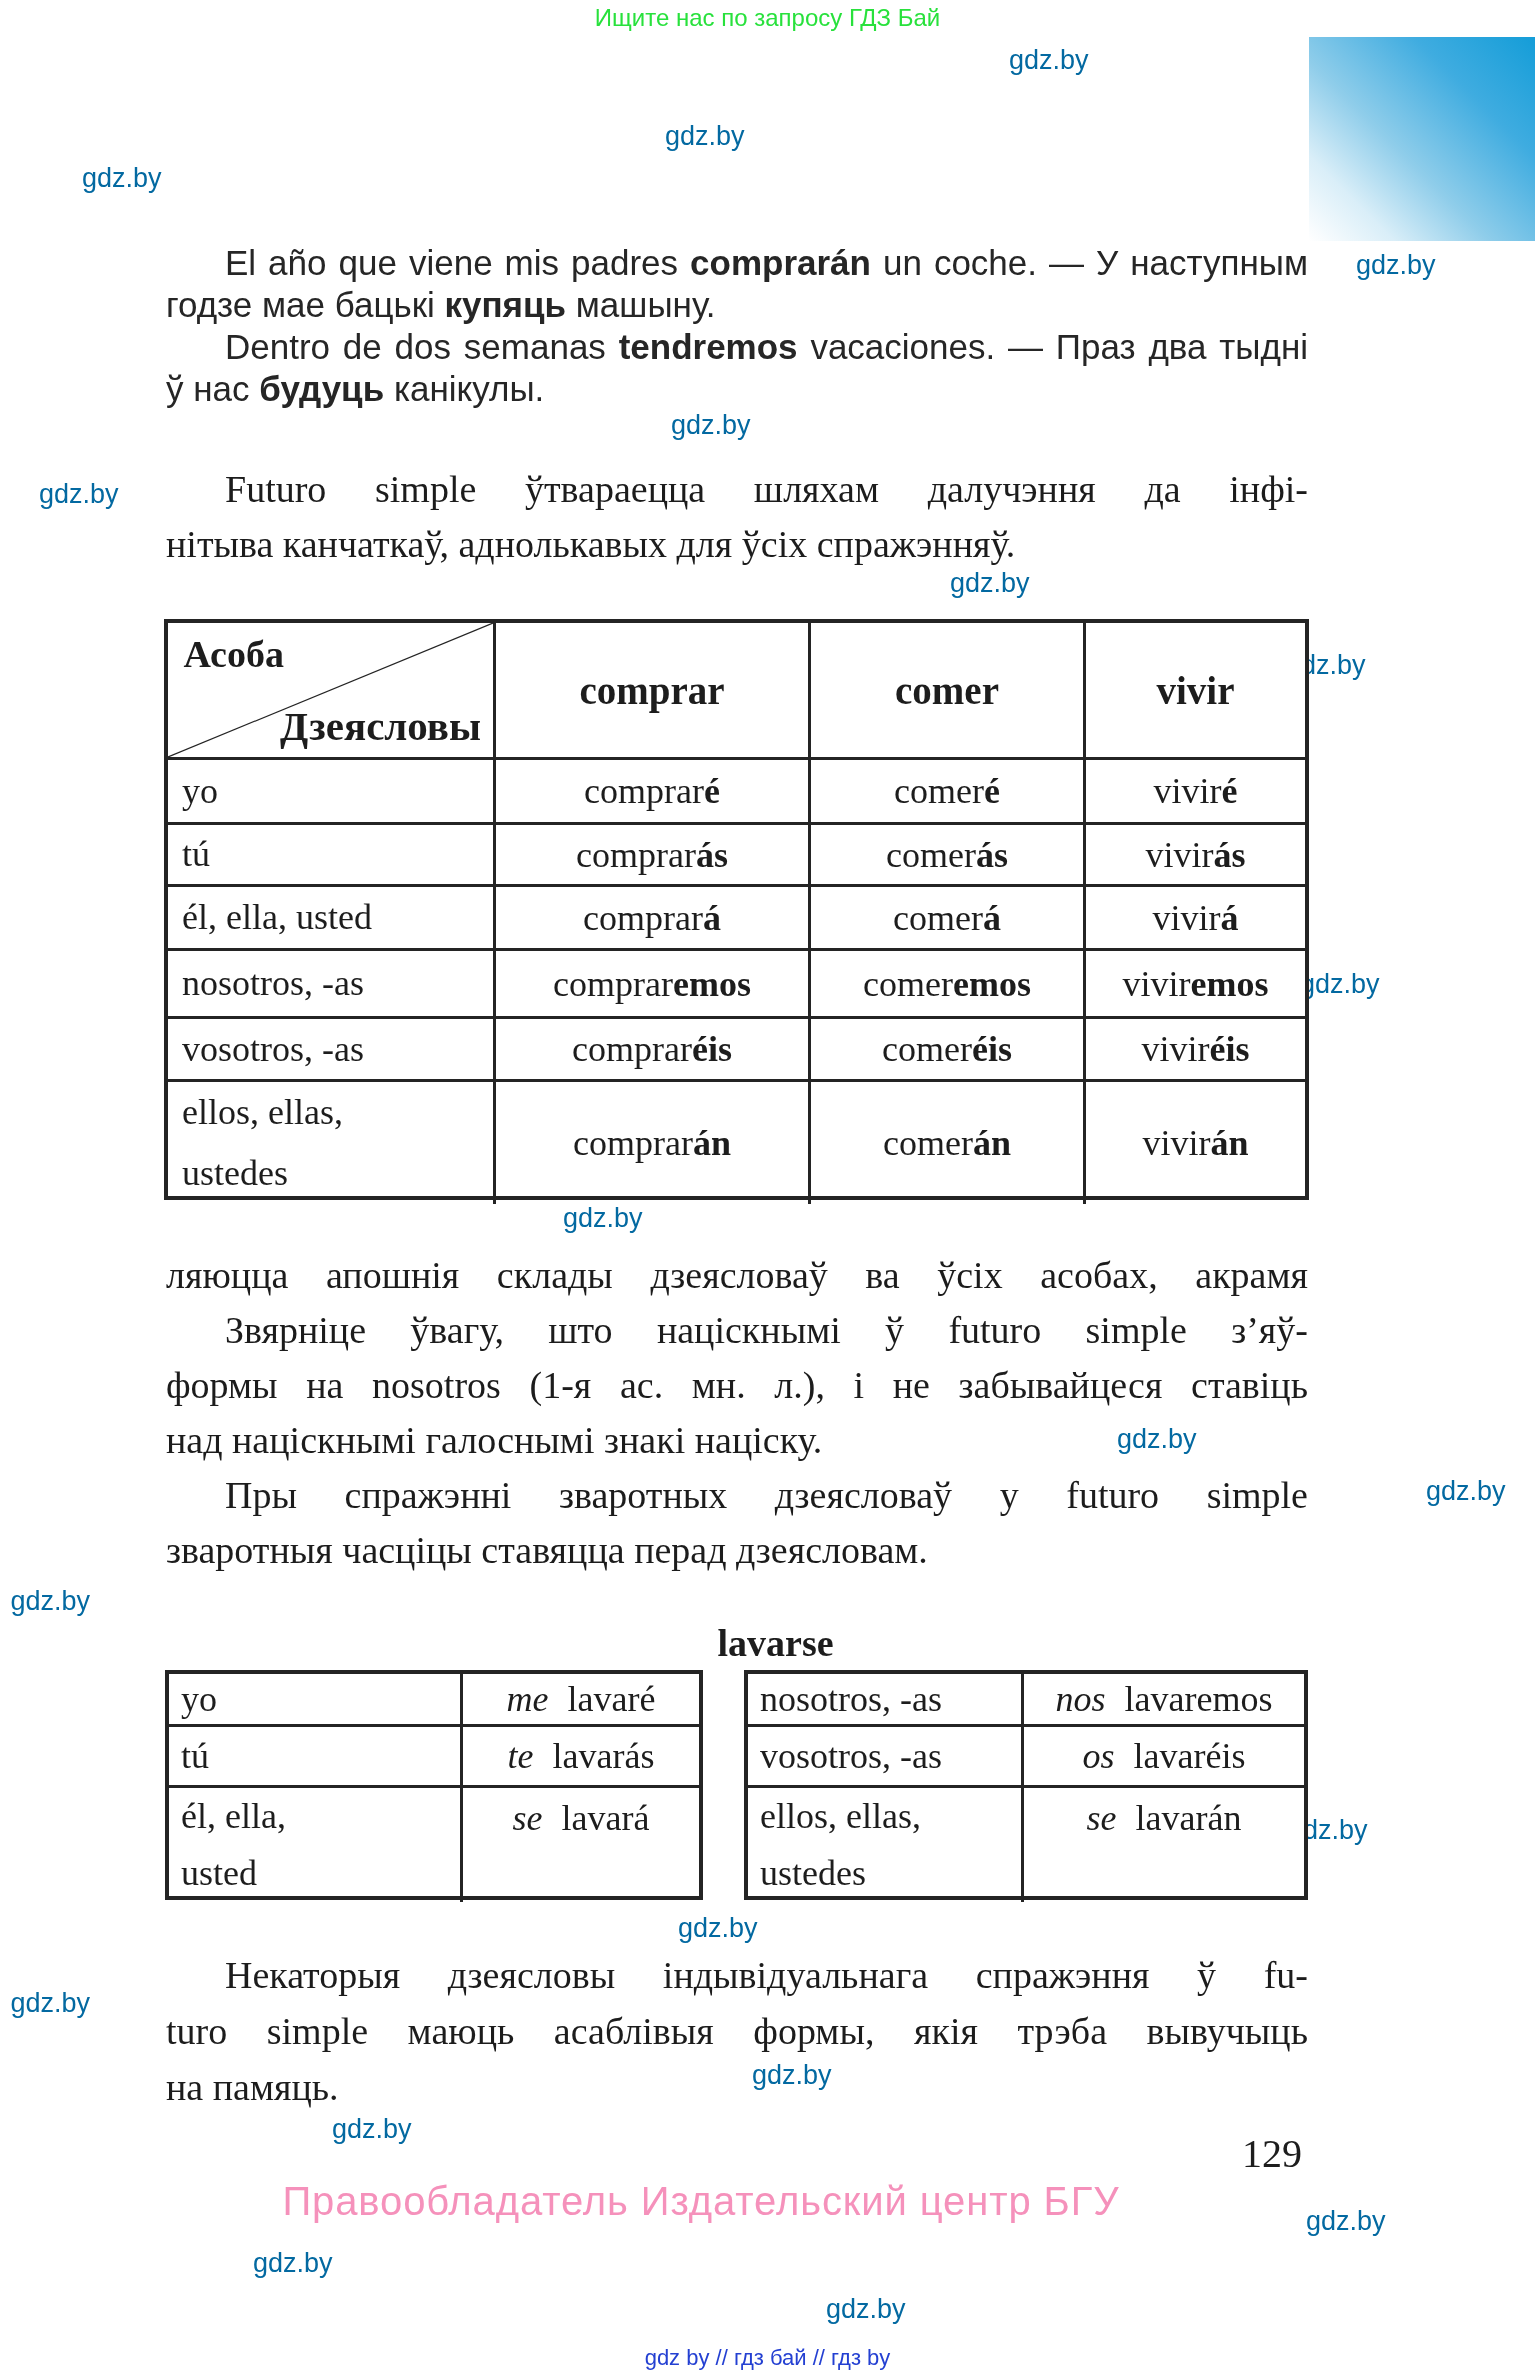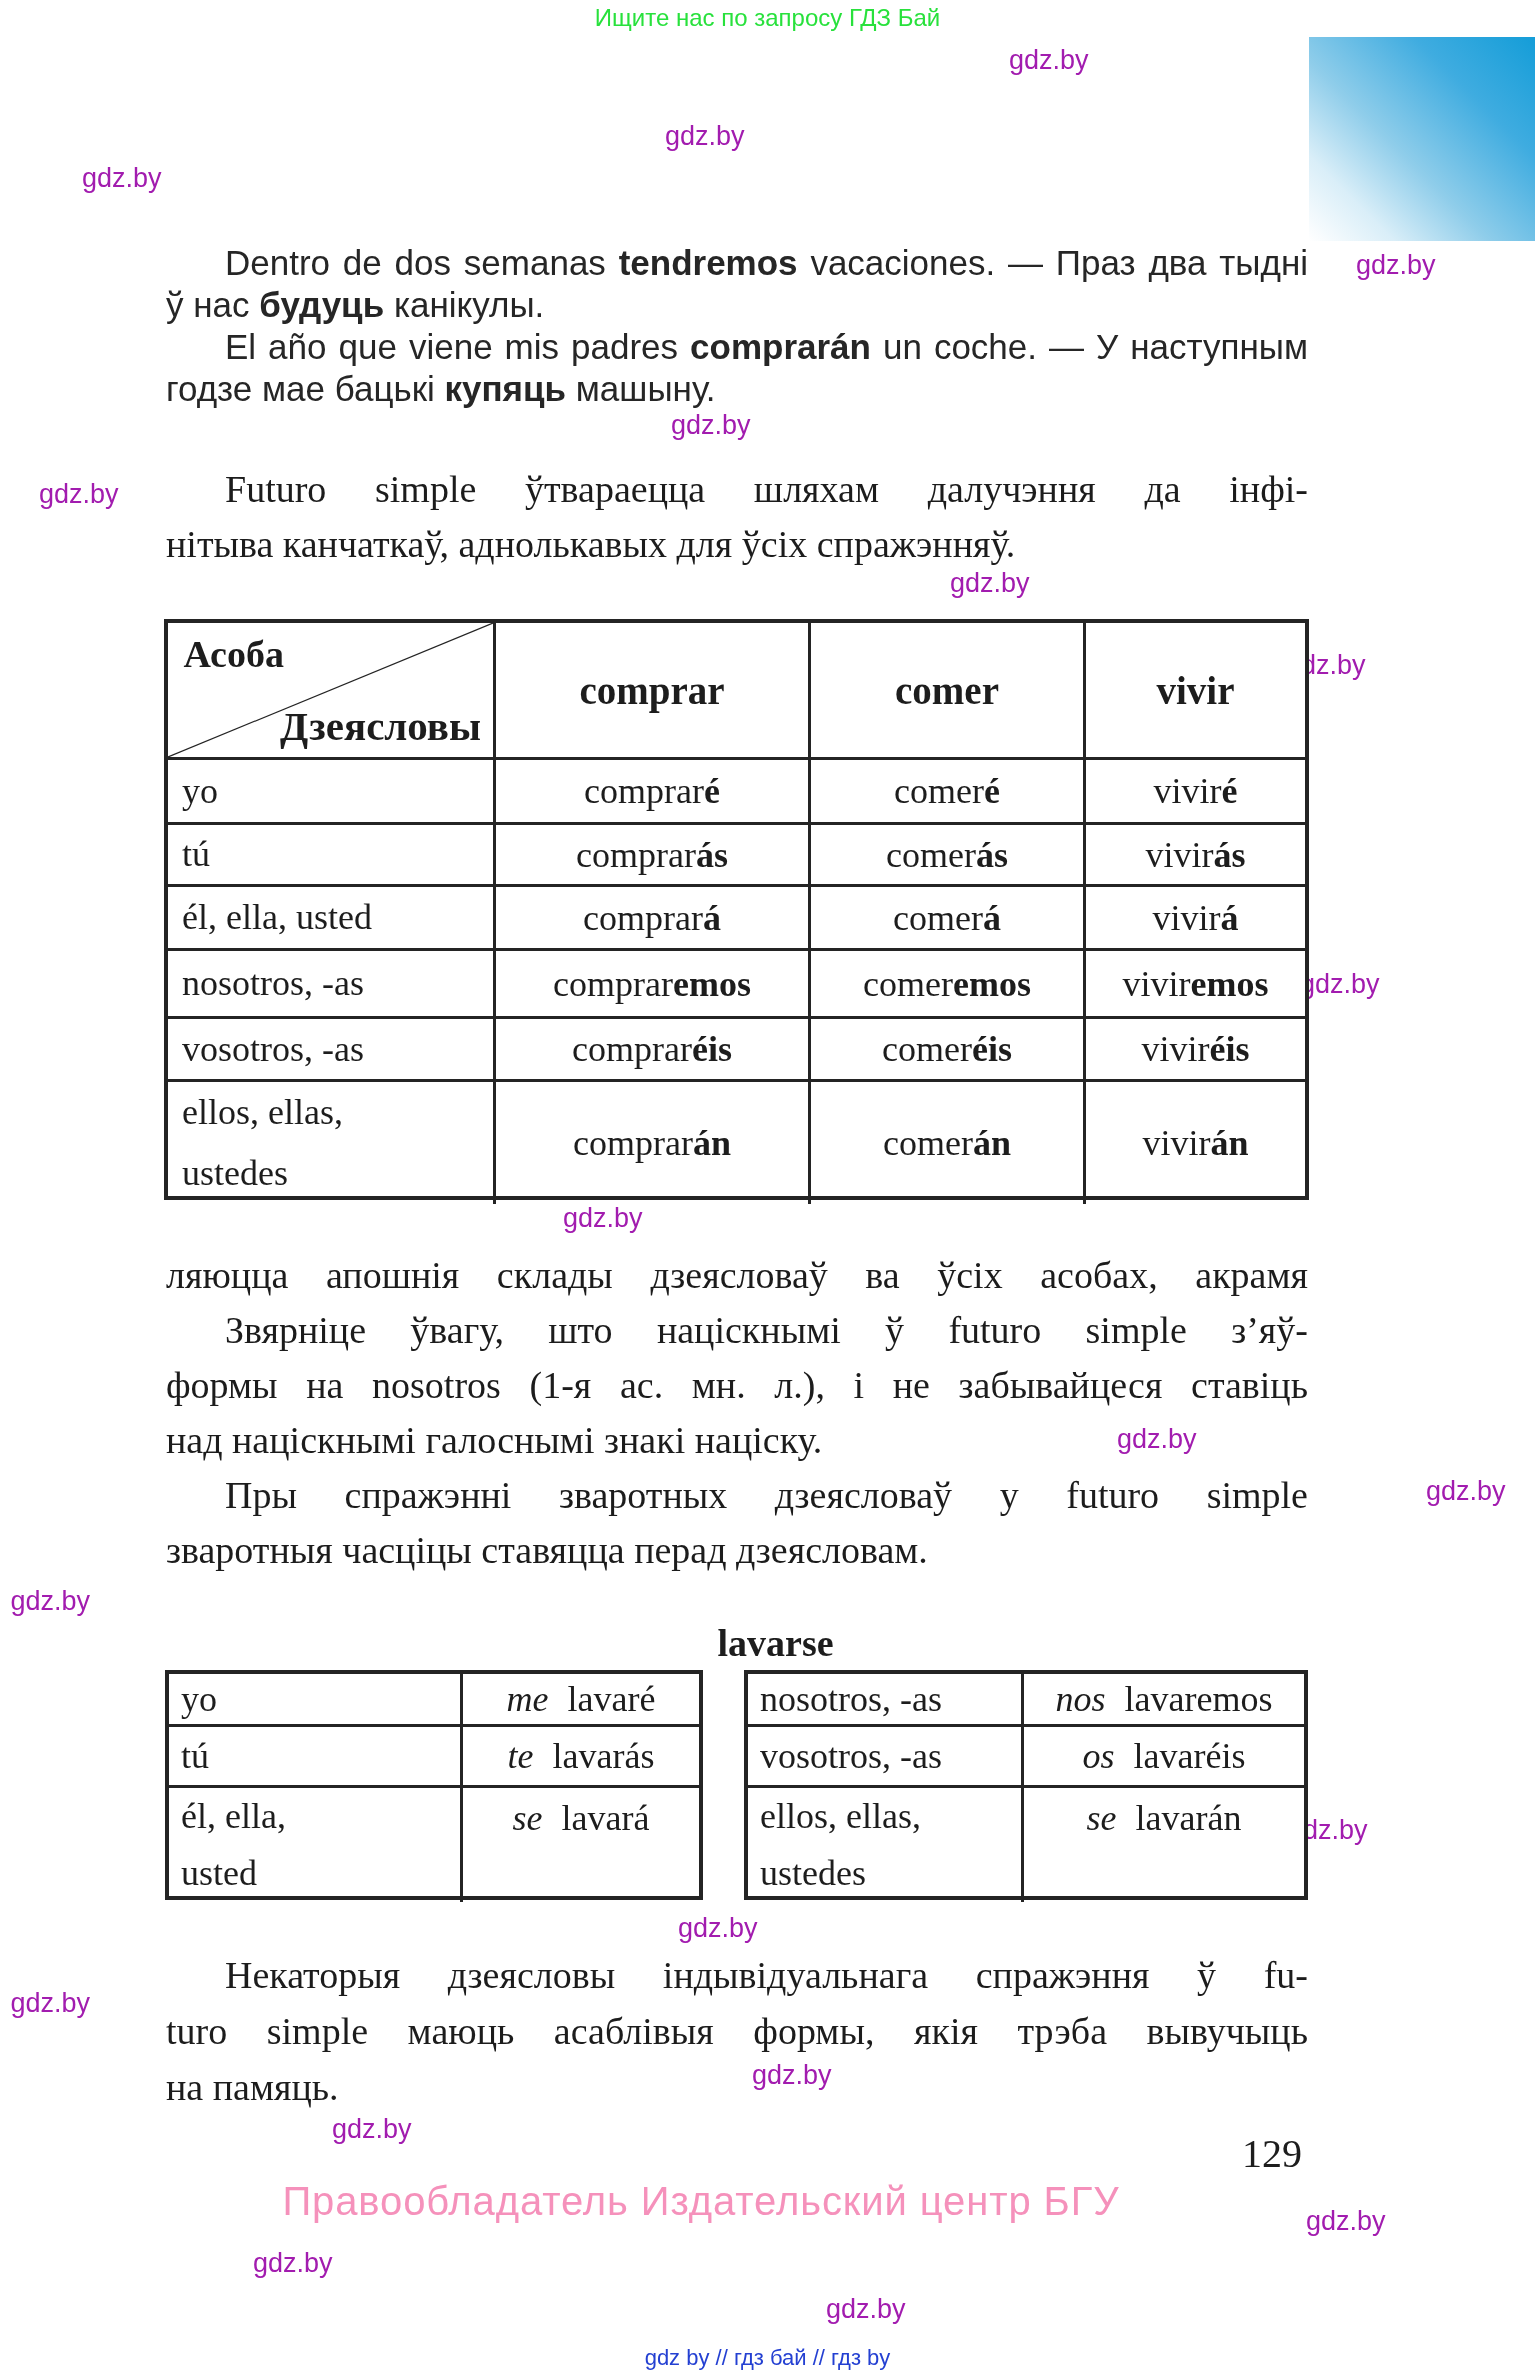--- a/index.html
+++ b/index.html
@@ -10,21 +10,21 @@
   .gradient-box {
     position:absolute; left:1309px; top:37px; width:226px; height:204px;
     background:linear-gradient(225deg,#149dd8 0%,#3face0 28%,#8fcdea 58%,#d9eef8 80%,#ffffff 100%);
   }
   .green-banner {
     position:absolute; top:3.5px; left:0; width:1535px; text-align:center;
     font-family:"Liberation Sans","DejaVu Sans",sans-serif; font-size:24px; color:#28e13c;
   }
   .wm {
     position:absolute; font-family:"Liberation Sans","DejaVu Sans",sans-serif;
-    font-size:27px; color:#a21caf; white-space:nowrap;
+    font-size:27px; color:#0369a1; white-space:nowrap;
   }
   .sans-block {
     position:absolute; left:166px; top:242px; width:1142px;
     font-family:"Liberation Sans","DejaVu Sans",sans-serif;
     font-size:35px; line-height:42px; color:#262626;
   }
   .serif-para {
     position:absolute; left:166px; width:1142px;
     font-size:38px; line-height:55px; color:#1c1c1c;
   }
@@ -113,26 +113,26 @@
       <span class="wm" style="left: 752px; top: 2060px;">gdz.by</span>
       <span class="wm" style="left: 332px; top: 2114px;">gdz.by</span>
       <span class="wm" style="left: 10.4px; top: 1988px;">gdz.by</span>
       <span class="wm" style="left: 1306px; top: 2206px;">gdz.by</span>
       <span class="wm" style="left: 253px; top: 2248px;">gdz.by</span>
       <span class="wm" style="left: 826px; top: 2294px;">gdz.by</span>
     </div>
 
   <div class="sans-block">
     <div>
+        <div class="line jl ind"><span>El año que viene mis padres </span><span class="b">comprarán</span><span> un coche. — У наступным</span></div>
+        <div class="line"><span>годзе мае бацькі </span><span class="b">купяць</span><span> машыну.</span></div>
+      </div>
+    <div>
         <div class="line jl ind"><span>Dentro de dos semanas </span><span class="b">tendremos</span><span> vacaciones. — Праз два тыдні</span></div>
         <div class="line"><span>ў нас </span><span class="b">будуць</span><span> канікулы.</span></div>
-      </div>
-    <div>
-        <div class="line jl ind"><span>El año que viene mis padres </span><span class="b">comprarán</span><span> un coche. — У наступным</span></div>
-        <div class="line"><span>годзе мае бацькі </span><span class="b">купяць</span><span> машыну.</span></div>
       </div>
   </div>
 
   <div class="serif-para" id="para-intro">
       <div class="line jl ind"><span>Futuro simple ўтвараецца шляхам далучэння да інфі-</span></div>
       <div class="line"><span>нітыва канчаткаў, аднолькавых для ўсіх спражэнняў.</span></div>
     </div>
 
   <div class="conj" id="conj-grid">
       <div class="corner">

